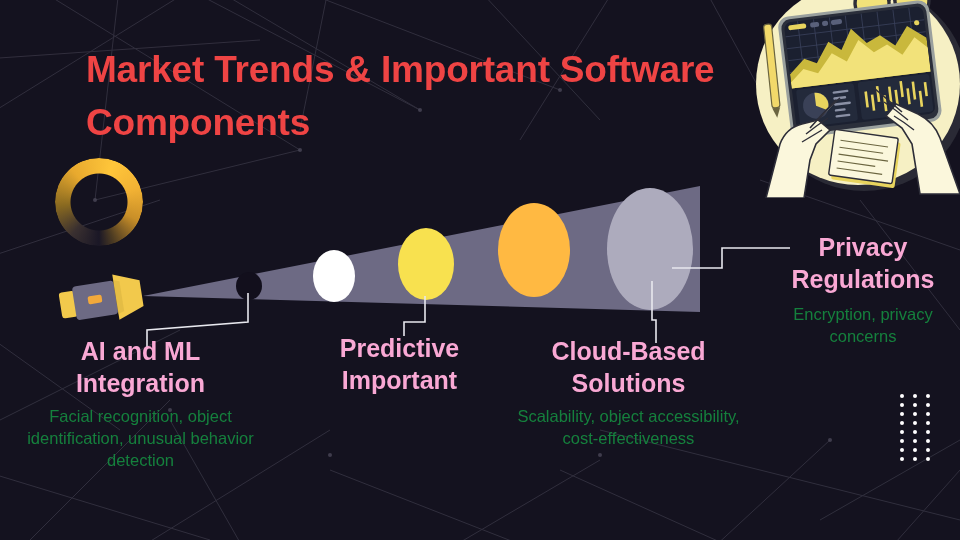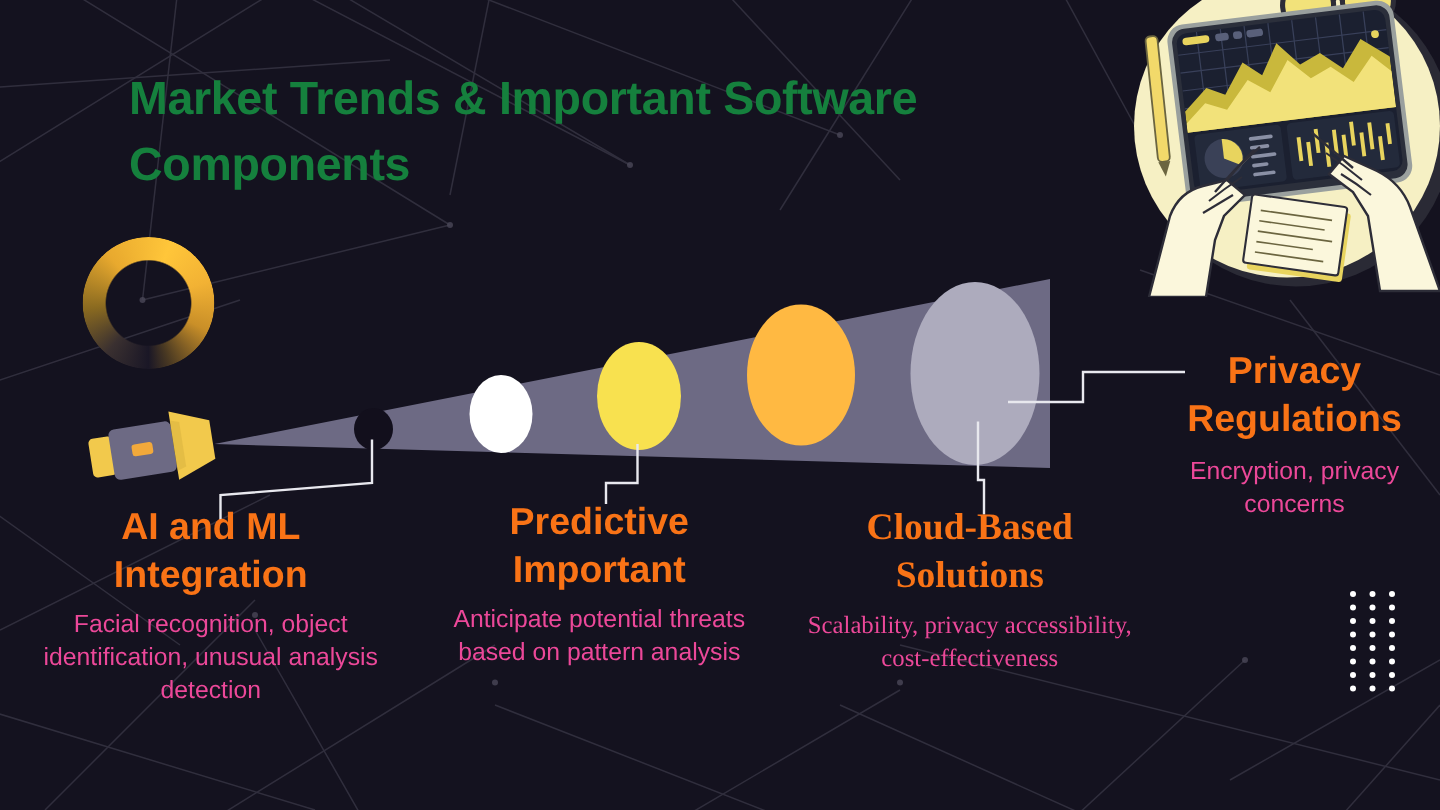--- a/index.html
+++ b/index.html
@@ -21,22 +21,22 @@
     left: 0; top: 0;
     width: 960px; height: 540px;
     pointer-events: none;
   }
   
   #title {
     position: absolute;
     left: 86px;
     top: 44px;
     width: 660px;
-    color: #15803d;
-    font-size: 31px;
+    color: #ef4444;
+    font-size: 37px;
     font-weight: bold;
     line-height: 1.42;
     letter-spacing: -0.2px;
   }
   
   #ring {
     position: absolute;
     left: 55px;
     top: 158px;
     width: 88px;
@@ -65,34 +65,34 @@
   #dot-grid {
     position: absolute;
     left: 898px;
     top: 392px;
     width: 44px;
     height: 76px;
   }
   
   .label-block { position: absolute; text-align: center; }
   .label-head {
-    color: #f97316;
+    color: #f9a8d4;
     font-size: 25px;
     font-weight: bold;
     line-height: 1.26;
   }
   .label-body {
-    color: #ec4899;
+    color: #15803d;
     font-size: 16.5px;
     line-height: 1.33;
     margin-top: 7px;
   }
   #label-ai        { left: 14px;  top: 336px; width: 253px; text-align: center; }
   #label-pred      { left: 281px; top: 333px; width: 237px; }
-  #label-cloud     { left: 530px; top: 336px; width: 233px; font-family: Liberation Serif, serif; }
+  #label-cloud     { left: 512px; top: 336px; width: 233px; }
   #label-privacy   { left: 768px; top: 232px; width: 190px; }
   #label-privacy .label-body { margin-top: 9px; }
   
   #illustration {
     position: absolute;
     left: 744px;
     top: -12px;
     width: 222px;
     height: 210px;
   }
@@ -205,31 +205,30 @@
         <circle cx="17" cy="58" r="2"></circle>
         <circle cx="30" cy="58" r="2"></circle>
       <circle cx="4" cy="67" r="2"></circle>
         <circle cx="17" cy="67" r="2"></circle>
         <circle cx="30" cy="67" r="2"></circle>
     </g>
   </svg>
 
   <div class="label-block" id="label-ai">
     <div class="label-head">AI and ML Integration</div>
-    <div class="label-body">Facial recognition, object identification, unusual analysis detection</div>
+    <div class="label-body">Facial recognition, object identification, unusual behavior detection</div>
   </div>
 
   <div class="label-block" id="label-pred">
     <div class="label-head">Predictive Important</div>
-    <div class="label-body">Anticipate potential threats based on pattern analysis</div>
   </div>
 
   <div class="label-block" id="label-cloud">
     <div class="label-head">Cloud-Based Solutions</div>
-    <div class="label-body">Scalability, privacy accessibility, cost-effectiveness</div>
+    <div class="label-body">Scalability, object accessibility, cost-effectiveness</div>
   </div>
 
   <div class="label-block" id="label-privacy">
     <div class="label-head">Privacy Regulations</div>
     <div class="label-body">Encryption, privacy concerns</div>
   </div>
 
   <svg id="illustration" viewBox="0 0 222 210">
     <defs>
       <clipPath id="screenClip">

